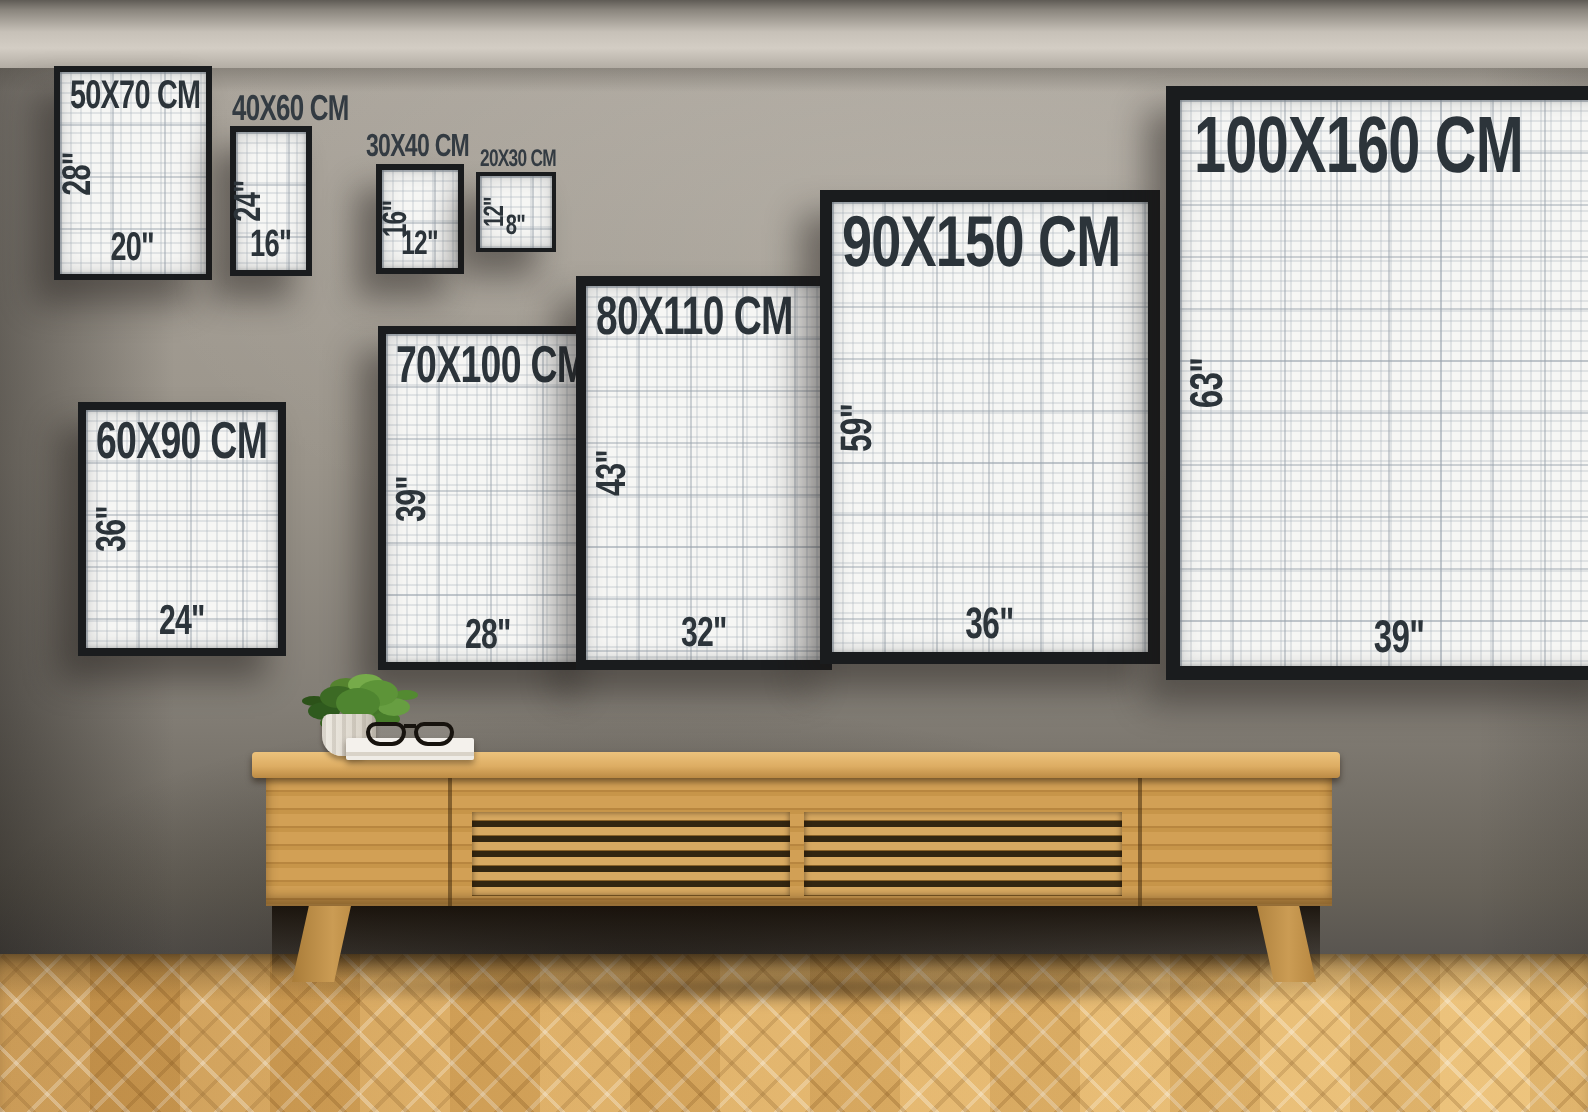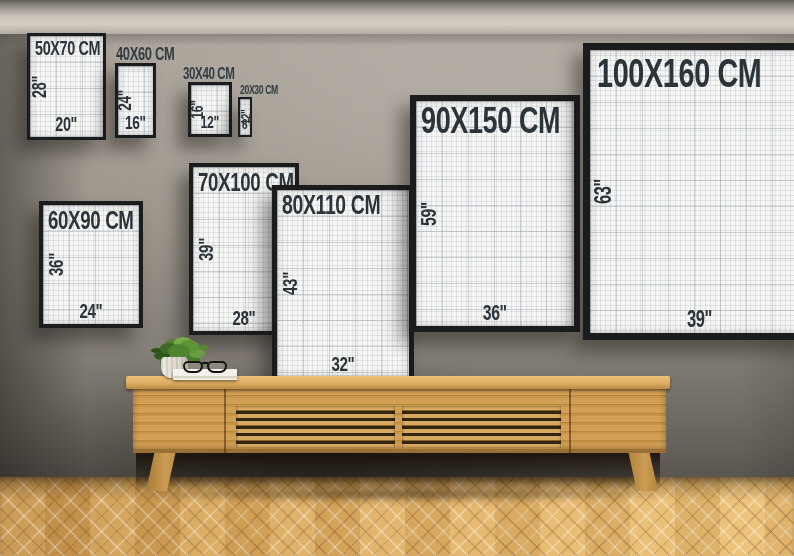--- a/index.html
+++ b/index.html
@@ -43,24 +43,24 @@
   .vwrap{position:absolute;left:0;top:0;bottom:0;width:26%;max-width:26px;min-width:13px;
          display:flex;align-items:center;justify-content:center;}
   .vnum{display:inline-block;white-space:nowrap;font-weight:700;line-height:1;letter-spacing:-0.5px;
         color:#2c343a;transform:rotate(-90deg) scaleX(0.72);}
   .wlabel{position:absolute;left:0;right:0;bottom:2px;text-align:center;}
   .wlabel .cond{transform-origin:center bottom;}
 
   .f1{left:27px;top:33px;width:79px;height:107px;}
   .f2{left:115px;top:63px;width:41px;height:75px;}
   .f3{left:188px;top:82px;width:44px;height:55px;}
-  .f4{left:238px;top:97px;width:14px;height:40px;border-width:2px;}
+  .f4{left:238px;top:86px;width:40px;height:40px;border-width:2px;}
   .f5{left:39px;top:201px;width:104px;height:127px;border-width:4px;}
   .f6{left:157px;top:163px;width:110px;height:172px;border-width:4px;margin-left:32px;}
-  .f7{left:272px;top:138px;width:142px;height:197px;border-width:5px;margin-top:47px;}
+  .f7{left:288px;top:138px;width:128px;height:197px;border-width:5px;}
   .f8{left:410px;top:95px;width:170px;height:237px;border-width:6px;}
   .f9{left:583px;top:43px;width:232px;height:297px;border-width:7px;}
 
   .f1 .ftitle{font-size:20px;} .f1 .cond,.f1 .vnum{font-size:20px;}
   .f2 .above{font-size:18px;left:-2px;} .f2 .vnum,.f2 .wlabel .cond{font-size:19px;}
   .f3 .above{font-size:16px;left:-8px;} .f3 .vnum,.f3 .wlabel .cond{font-size:17px;}
   .f4 .above{font-size:12px;left:0;}   .f4 .vnum,.f4 .wlabel .cond{font-size:14px;}
   .f5 .ftitle{font-size:26px;} .f5 .vnum,.f5 .wlabel .cond{font-size:21px;}
   .f6 .ftitle{font-size:26px;} .f6 .vnum,.f6 .wlabel .cond{font-size:21px;}
   .f7 .ftitle{font-size:27px;} .f7 .vnum,.f7 .wlabel .cond{font-size:21px;}

